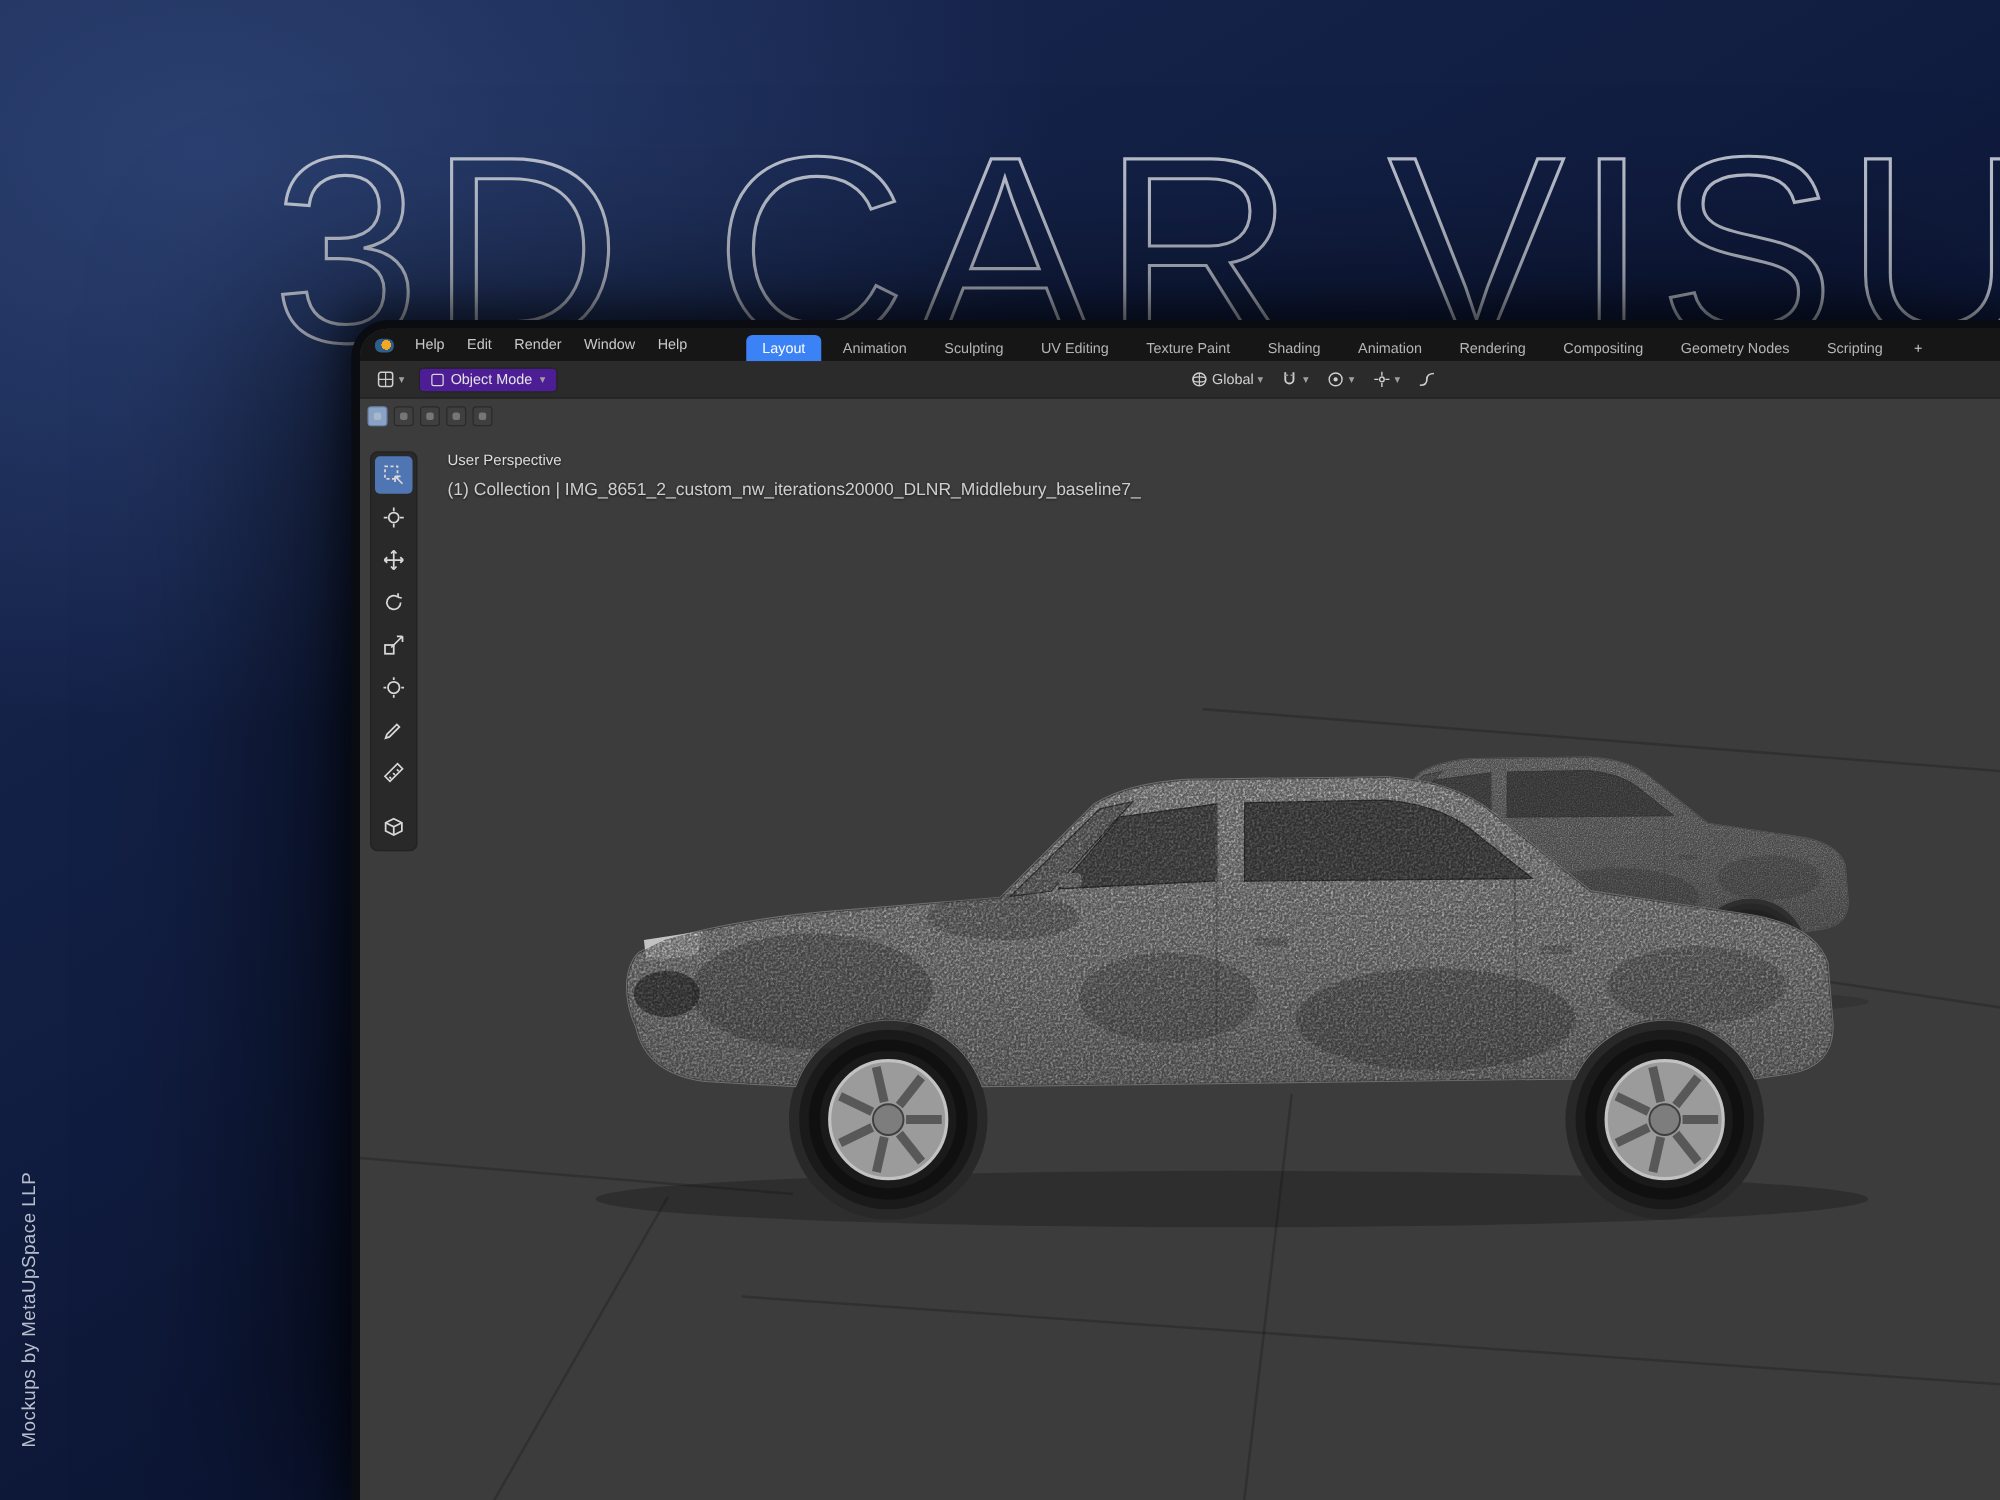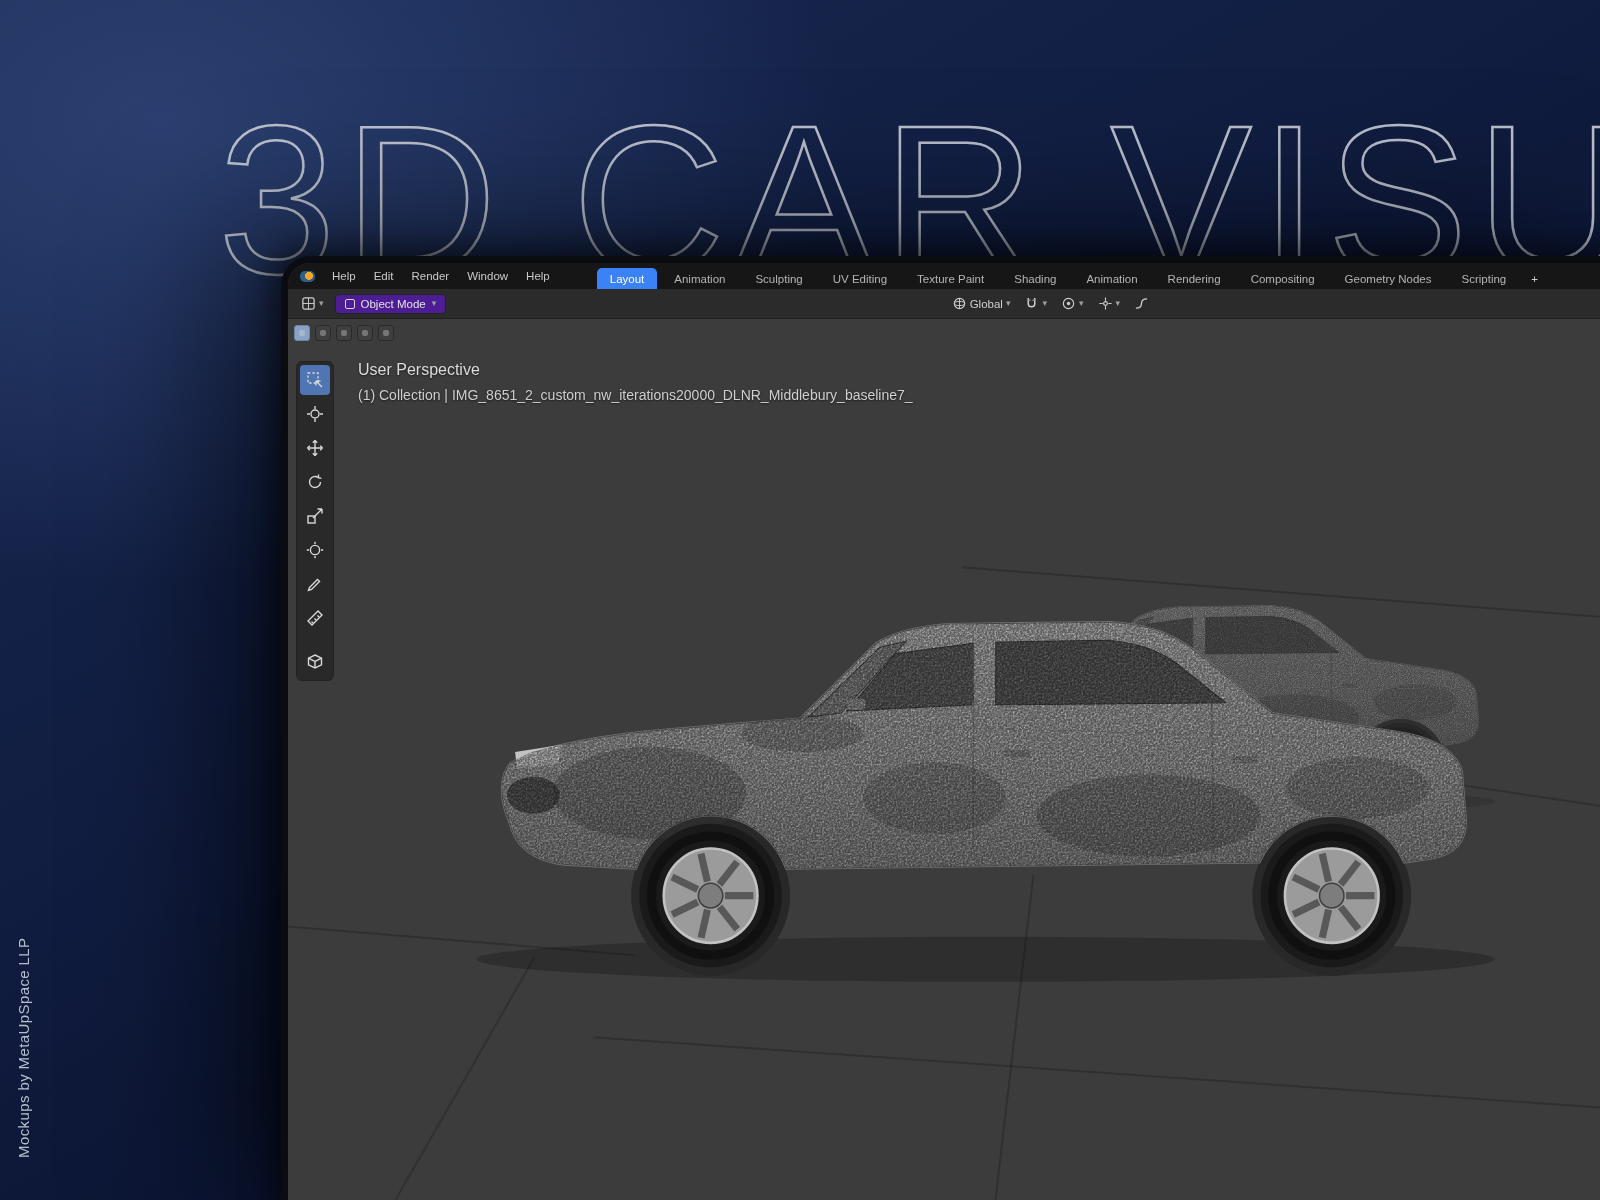--- a/index.html
+++ b/index.html
@@ -100,21 +100,21 @@
     width:16px; height:16px; border-radius:3px; background:#3f3f3f;
     border:1px solid #2a2a2a; position:relative;
   }
   .qicon.active { background:#8aa3c4; border-color:#6b86ab; }
   .qicon::after {
     content:""; position:absolute; inset:4px; border-radius:2px;
     background:rgba(220,220,220,.35);
   }
 
   .overlay-text { position:absolute; left:70px; top:42px; z-index:5; color:#dcdcdc; }
-  .persp { font-size:16px; text-shadow:0 1px 2px rgba(0,0,0,.6); }
+  .persp { font-size:12px; text-shadow:0 1px 2px rgba(0,0,0,.6); }
   .collection { font-size:14px; color:#cfcfcf; margin-top:8px; text-shadow:0 1px 2px rgba(0,0,0,.6); }
 
   
   .toolbar {
     position:absolute; left:8px; top:42px; z-index:6;
     background:rgba(40,40,40,.92); border:1px solid #222; border-radius:6px;
     padding:3px; display:flex; flex-direction:column; gap:4px;
   }
   .tool {
     width:30px; height:30px; border-radius:4px;

